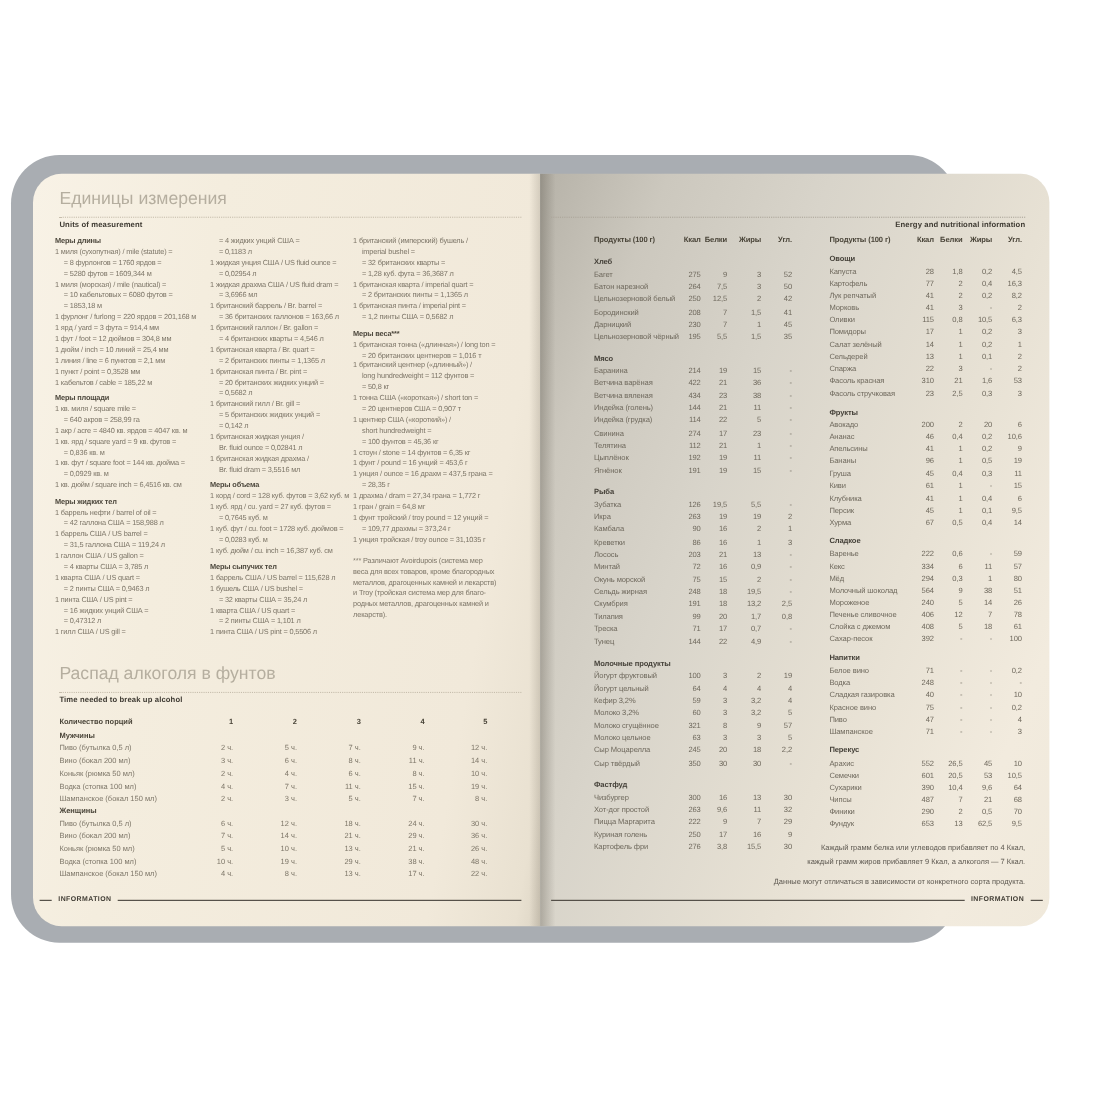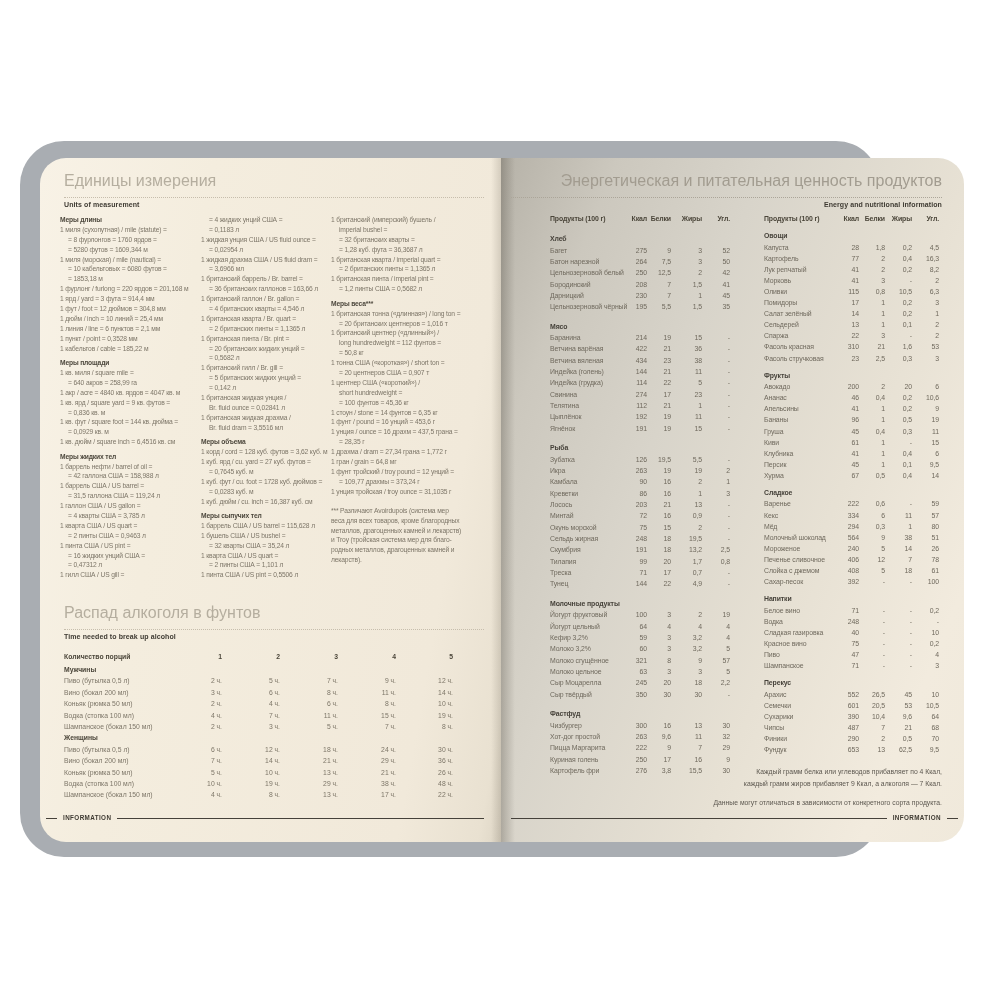--- a/index.html
+++ b/index.html
@@ -1,17 +1,17 @@
 <!DOCTYPE html>
 <html><head>
 <meta charset="utf-8">
 <style>
   html,body{margin:0;padding:0;background:#ffffff;font-family:"Liberation Sans", sans-serif;}
   .canvas{position:relative;width:1000px;height:1000px;background:#ffffff;overflow:hidden;}
-  .cover{position:absolute;left:20px;top:141px;width:860px;height:716px;background:#a9adb2;border-radius:44px;}
+  .cover{position:absolute;left:10px;top:141px;width:860px;height:716px;background:#a9adb2;border-radius:44px;}
   .spread{position:absolute;left:20px;top:17px;width:924px;height:684px;display:flex;}
   .page{position:relative;height:684px;overflow:hidden;}
   .left-page{width:461px;border-radius:26px 0 0 26px;
     background:linear-gradient(100deg,#f8f2e6 0%,#f4edde 30%,#f1e9da 82%,#e9e1d1 96%,#ddd5c5 100%);}
   .right-page{width:463px;border-radius:0 26px 26px 0;
     background:linear-gradient(112deg,#b6b2a8 0%,#ccc8be 16%,#d8d4ca 36%,#e7e1d4 64%,#f2ebde 86%,#f0e9db 100%);}
   .right-page::before{content:"";position:absolute;left:0;top:0;bottom:0;width:14px;
     background:linear-gradient(to right,rgba(70,65,55,.30),rgba(70,65,55,0));}
   .left-page::after{content:"";position:absolute;right:0;top:0;bottom:0;width:10px;
     background:linear-gradient(to right,rgba(80,72,58,0),rgba(80,72,58,.18));}
@@ -290,21 +290,20 @@
           </div>
 
         <div class="pfooter">
           <div class="ftr-line ftr-short"></div>
           <div class="ftr-text">INFORMATION</div>
           <div class="ftr-line ftr-long"></div>
         </div>
       </div>
 
       <div class="page right-page rp">
-        <div class="sec-title" style="right:22px;top:14px;">Энергетическая и питательная ценность продуктов</div>
         <div class="rule" style="left:10px;right:22px;top:39px;"></div>
         <div class="sub" style="right:22px;top:43px;">Energy and nutritional information</div>
 
         <div class="food food-a" id="food-a">
             <div class="food-row food-head">
               <div>Продукты (100 г)</div>
               <div>Ккал</div>
               <div>Белки</div>
               <div>Жиры</div>
               <div>Угл.</div>

